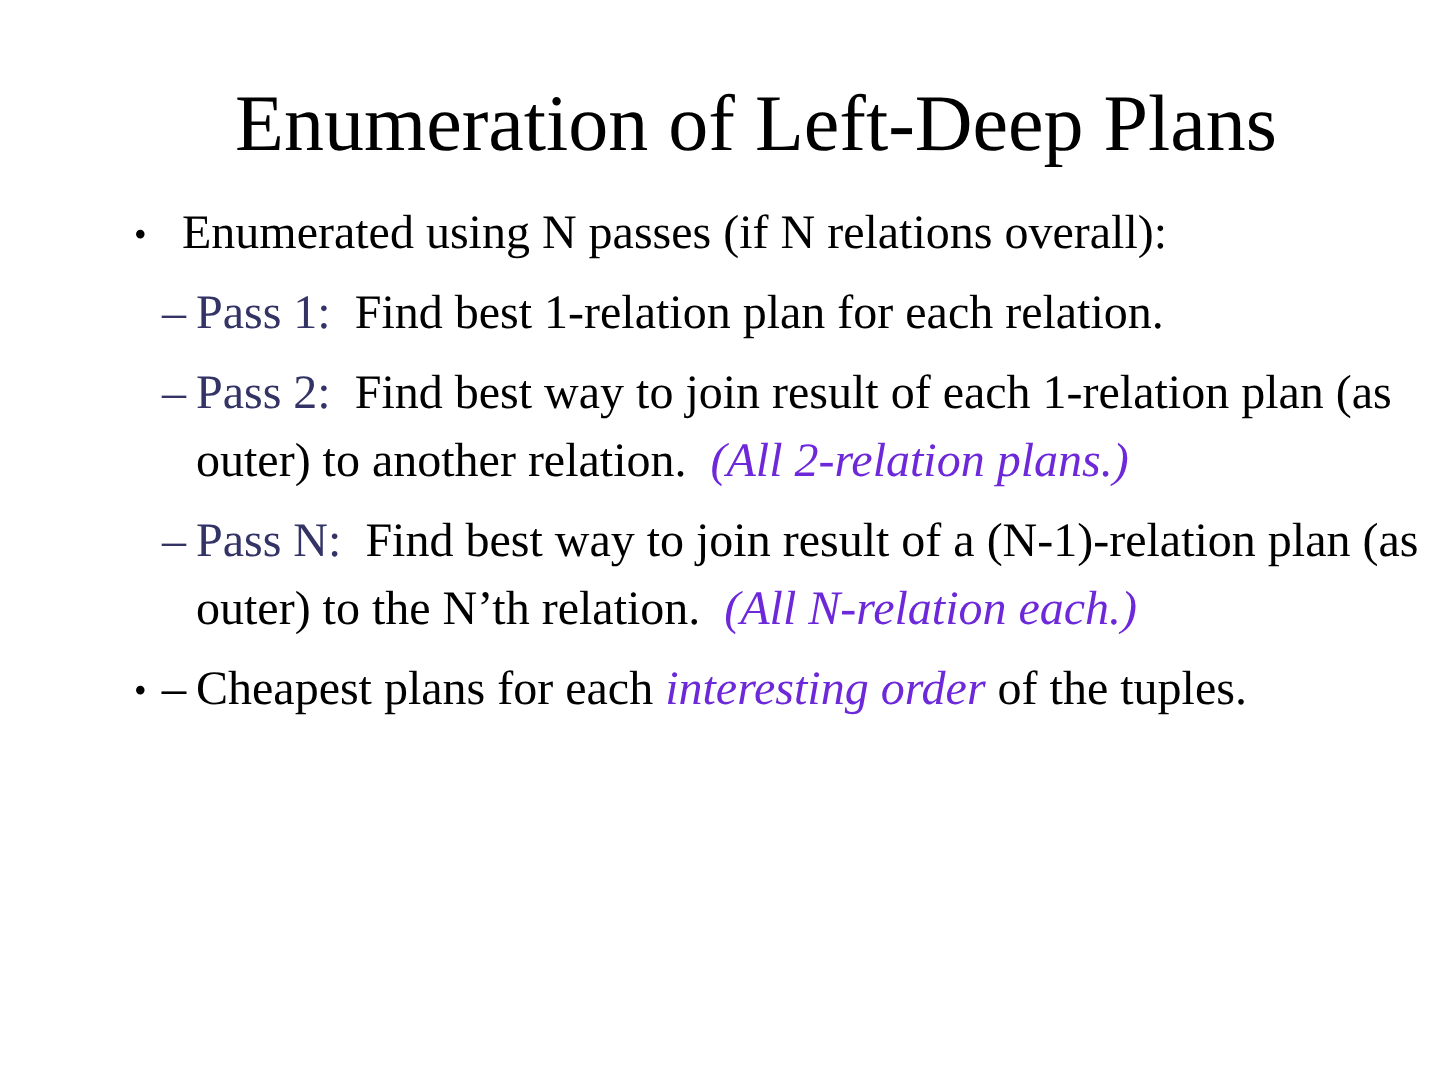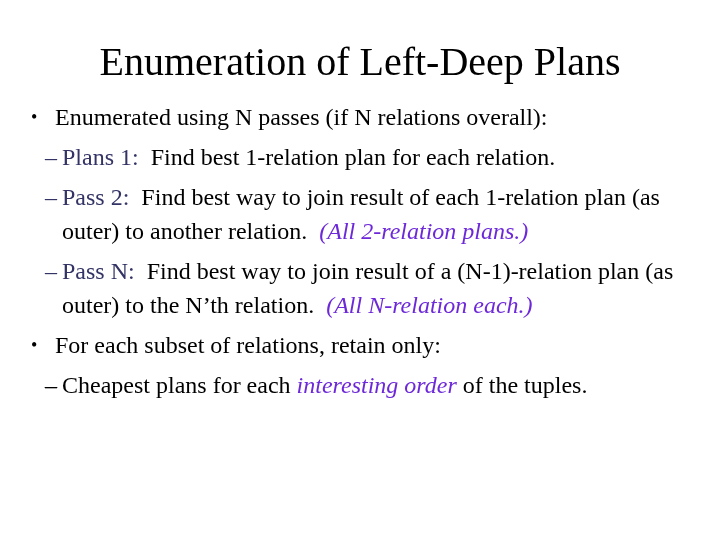--- a/index.html
+++ b/index.html
@@ -4,21 +4,21 @@
 <style>
   html, body { margin: 0; padding: 0; }
   body {
     width: 720px; height: 540px;
     background: #ffffff;
     font-family: "Liberation Serif", "DejaVu Serif", serif;
     color: #000000;
     overflow: hidden;
     position: relative;
   }
-  .slide { position: absolute; inset: 0; }
+  .slide { position: absolute; inset: 0; margin-left: 36px; }
   .title {
     position: absolute;
     top: 38px; left: 0; right: 0;
     text-align: center;
     font-size: 40px;
     line-height: 48px;
     color: #000000;
     white-space: nowrap;
   }
   .content {
@@ -51,36 +51,35 @@
 
   <ul class="content">
 
     <li class="item l1">
       <span class="marker">•</span>
       <span>Enumerated using N passes (if N relations overall):</span>
     </li>
 
     <li class="item l2">
       <span class="marker c-blue">–</span>
-      <span class="c-blue">Plans 1:</span><span>&nbsp; Find best 1-relation plan for each relation.</span>
+      <span class="c-blue">Pass 1:</span><span>&nbsp; Find best 1-relation plan for each relation.</span>
     </li>
 
     <li class="item l2">
       <span class="marker c-blue">–</span>
       <span class="c-blue">Pass 2:</span><span>&nbsp; Find best way to join result of each 1-relation plan (as outer) to another relation. &nbsp;</span><span class="c-emph">(All 2-relation plans.)</span>
     </li>
 
     <li class="item l2">
       <span class="marker c-blue">–</span>
       <span class="c-blue">Pass N:</span><span>&nbsp; Find best way to join result of a (N-1)-relation plan (as outer) to the N’th relation. &nbsp;</span><span class="c-emph">(All N-relation each.)</span>
     </li>
 
     <li class="item l1">
       <span class="marker">•</span>
-      <span>For each subset of relations, retain only:</span>
     </li>
 
     <li class="item l2">
       <span class="marker">–</span>
     </li>
 
     <li class="item l2">
       <span class="marker">–</span>
       <span>Cheapest plans for each </span><span class="c-emph">interesting order</span><span> of the tuples.</span>
     </li>

